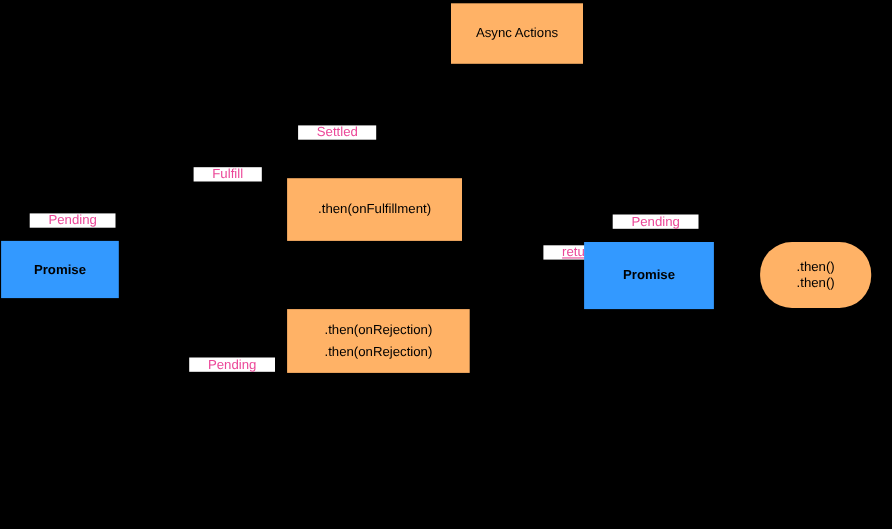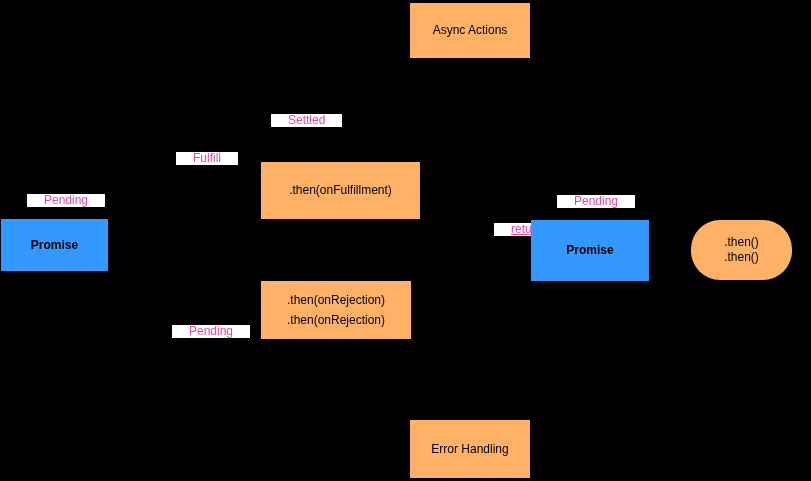--- a/index.html
+++ b/index.html
@@ -61,35 +61,32 @@
   <div class="edge-label" style="left:172px; top:325px;">Pending</div>
 
   <div class="node node-orange" style="left:261px; top:162px; width:159px; height:57px;">
     <span class="line">.then(onFulfillment)</span>
   </div>
 
   <div class="node node-blue" style="left:1px; top:219px; width:107px; height:52px;">
     <span class="line">Promise</span>
   </div>
 
-  <div class="node node-orange lh20" style="left:261px; top:281px; width:150px; height:58px;">
+  <div class="node node-orange lh20" style="left:261px; top:281px; width:166px; height:58px;">
     <span class="line">.then(onRejection)</span>
     <span class="line">.then(onRejection)</span>
   </div>
 
   <div class="edge-label" style="left:494px; top:223px;text-decoration:underline;">return</div>
 
   <div class="edge-label" style="left:557px; top:195px;">Pending</div>
 
   <div class="node node-blue" style="left:531px; top:220px; width:118px; height:61px;">
     <span class="line">Promise</span>
   </div>
 
   <div class="node node-orange lh15" style="left:691px; top:220px; width:101px; height:60px;border-radius:29px;">
     <span class="line">.then()</span>
     <span class="line">.then()</span>
   </div>
 
-  <div class="node node-orange" style="left:410px; top:420px; width:120px; height:58px;">
-    <span class="line">Error Handling</span>
-  </div>
 
 </div>
 
 </body></html>

